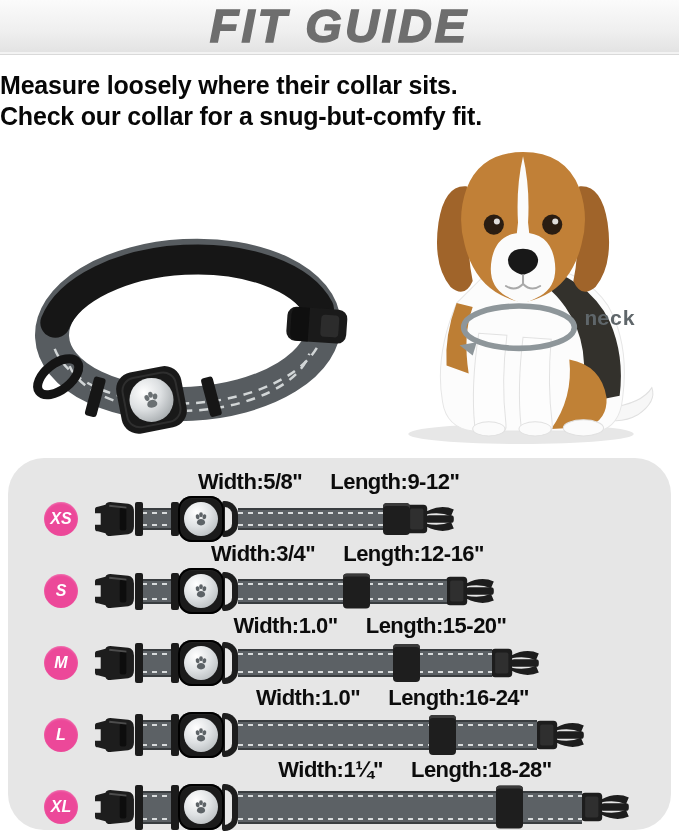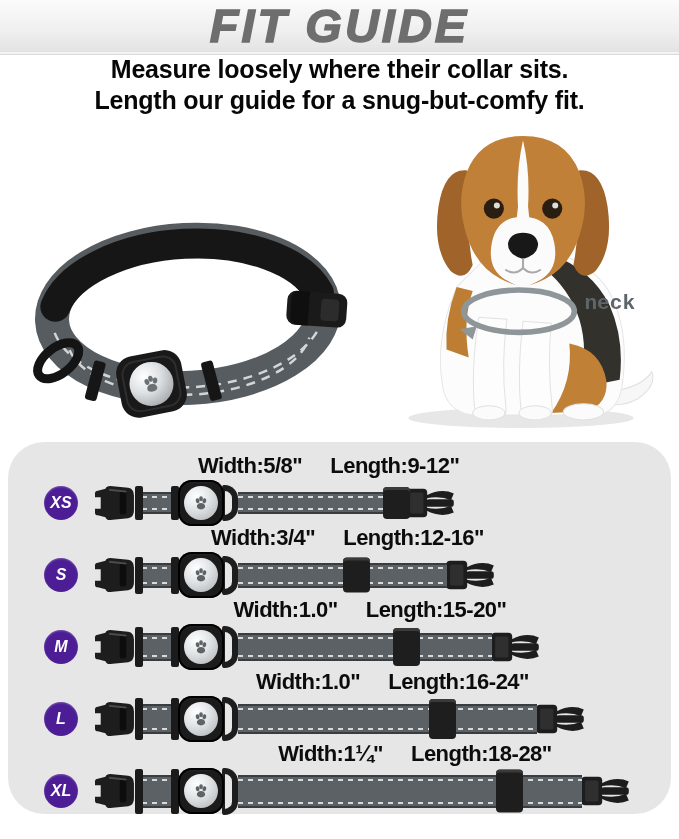--- a/index.html
+++ b/index.html
@@ -7,33 +7,33 @@
         font-family:"Liberation Sans","DejaVu Sans",sans-serif;}
 
   
   .header-band{height:52px;background:linear-gradient(180deg,#fbfbfb 0%,#efefef 60%,#e3e3e3 100%);
                border-bottom:2px solid #f3f3f3;box-shadow:0 1px 0 #d9d9d9;
                display:flex;align-items:center;justify-content:center;}
   .page-title{margin:16px;font-size:47px;font-weight:bold;font-style:italic;color:#6e6e6e;
               letter-spacing:3px;line-height:50px;-webkit-text-stroke:1.5px #6e6e6e;}
 
   
-  .subtitle{margin-top:0;text-align:center;color:#070707;font-weight:bold;
+  .subtitle{margin-top:16px;text-align:left;color:#070707;font-weight:bold;
             font-size:25px;line-height:31px;letter-spacing:-0.2px;}
 
   
   .figures{position:relative;height:316px;font-family:Liberation Mono, monospace;}
   .collar-photo{position:absolute;left:10px;top:88px;}
   .dog-photo{position:absolute;left:372px;top:2px;}
 
   
   .panel{margin:10px 8px 0 8px;height:372px;background:#e6e6e6;border-radius:36px;
          padding:14px 0 0 36px;box-sizing:border-box;}
   .size-row{display:flex;align-items:flex-end;margin-bottom:1px;height:71px;}
-  .badge{flex:0 0 34px;width:34px;height:34px;border-radius:50%;background:#4c1d95;
+  .badge{flex:0 0 34px;width:34px;height:34px;border-radius:50%;background:#ec4899;
          color:#fff;font-weight:bold;font-style:italic;font-size:16px;
          display:flex;align-items:center;justify-content:center;margin:0 14px 7px 0;
          box-shadow:inset 0 1px 2px rgba(255,255,255,.25);}
   .row-main{display:flex;flex-direction:column;}
   .specs{width:var(--cw);padding-left:106px;box-sizing:border-box;text-align:center;
          font-weight:bold;font-size:22px;letter-spacing:-0.5px;color:#0c0c0c;line-height:24px;
          white-space:nowrap;}
   .spec + .spec{margin-left:28px;}
 
   
@@ -102,21 +102,21 @@
 </svg>
 
 <div class="page">
 
   <header class="header-band">
     <h1 class="page-title">FIT GUIDE</h1>
   </header>
 
   <div class="subtitle">
     <div>Measure loosely where their collar sits.</div>
-    <div>Length our guide for a snug-but-comfy fit.</div>
+    <div>Check our collar for a snug-but-comfy fit.</div>
   </div>
 
   <section class="figures">
 
     <svg class="collar-photo" width="352" height="226" viewBox="0 0 352 226" aria-hidden="true">
       <g transform="rotate(-3 176 112)">
         <ellipse cx="178" cy="110" rx="136" ry="74" fill="none" stroke="#575c60" stroke-width="34"></ellipse>
         <path d="M46 96 A136 74 0 0 1 310 96" fill="none" stroke="#161616" stroke-width="30" stroke-linecap="round"></path>
         <path d="M44 122 A136 74 0 0 0 312 122" stroke="#d2d6d7" stroke-width="2.5" stroke-dasharray="9 7" fill="none"></path>
         <path d="M58 140 A122 62 0 0 0 298 140" stroke="#d2d6d7" stroke-width="2.5" stroke-dasharray="9 7" fill="none"></path>

